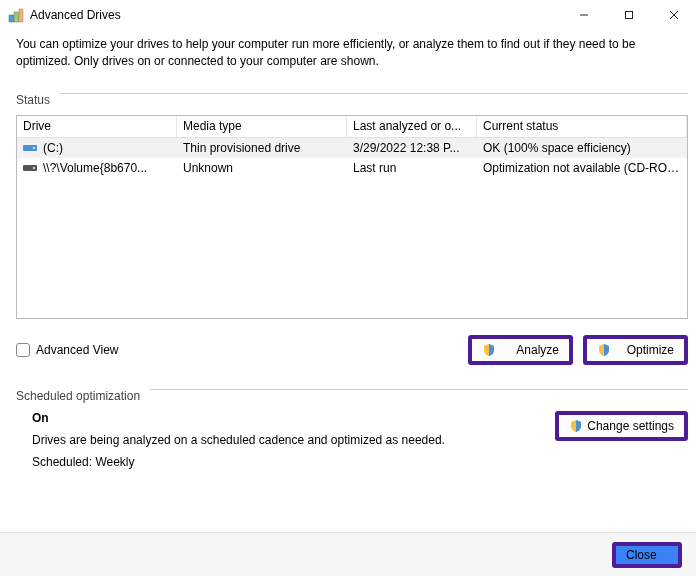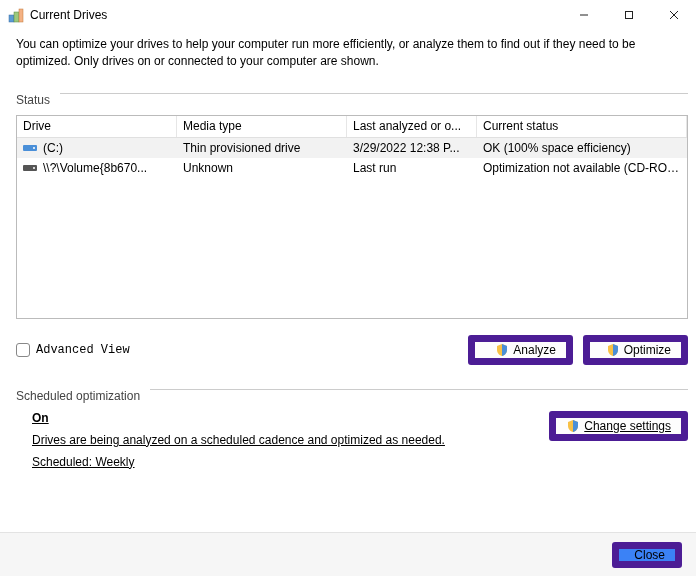--- a/index.html
+++ b/index.html
@@ -104,50 +104,48 @@
   .below-list {
     display: flex;
     align-items: center;
     margin-top: 16px;
     gap: 10px;
   }
   .checkbox-wrap {
     display: flex;
     align-items: flex-start;
     gap: 6px;
-    font-family: Liberation Mono, monospace;
   }
   .chk {
     width: 14px;
     height: 14px;
     border: 1px solid #888;
     border-radius: 3px;
   }
   .spacer { flex: 1; }
   .btn {
     min-width: 105px;
     height: 30px;
-    border: 7px solid #4c1d95;
+    border: 4px solid #4c1d95;
     background: #fdfdfd;
     border-radius: 3px;
     display: flex;
     align-items: center;
-    justify-content: flex-end;
+    justify-content: space-between;
     gap: 4px;
     font-size: 12px;
     padding: 0 10px;
   }
   .sched-block {
     margin-top: 24px;
   }
   .sched-row {
     display: flex;
     align-items: flex-start;
     margin-top: 0;
-    text-decoration: underline;
   }
   .sched-text {
     flex: 1;
     padding-left: 16px;
   }
   .sched-text .on {
     font-weight: 600;
     margin-bottom: 8px;
   }
   .sched-text .line2 {
@@ -177,21 +175,21 @@
 <body>
 
 <div class="titlebar">
   <span class="icon">
     <svg width="16" height="16" viewBox="0 0 16 16">
       <rect x="1" y="8" width="5" height="7" fill="#5b9bd5" stroke="#3a6ea5" stroke-width="0.5"></rect>
       <rect x="6" y="5" width="5" height="10" fill="#9cc97e" stroke="#5a8a3e" stroke-width="0.5"></rect>
       <rect x="11" y="2" width="4" height="13" fill="#f4b183" stroke="#c07838" stroke-width="0.5"></rect>
     </svg>
   </span>
-  <span class="title">Current Drives</span>
+  <span class="title">Advanced Drives</span>
   <div class="winbtn">
     <svg width="10" height="10" viewBox="0 0 10 10">
         <line x1="1" y1="5" x2="9" y2="5" stroke="#222" stroke-width="1"></line>
       </svg>
   </div>
   <div class="winbtn">
     <svg width="10" height="10" viewBox="0 0 10 10">
         <rect x="1.5" y="1.5" width="7" height="7" fill="none" stroke="#222" stroke-width="1"></rect>
       </svg>
   </div>

